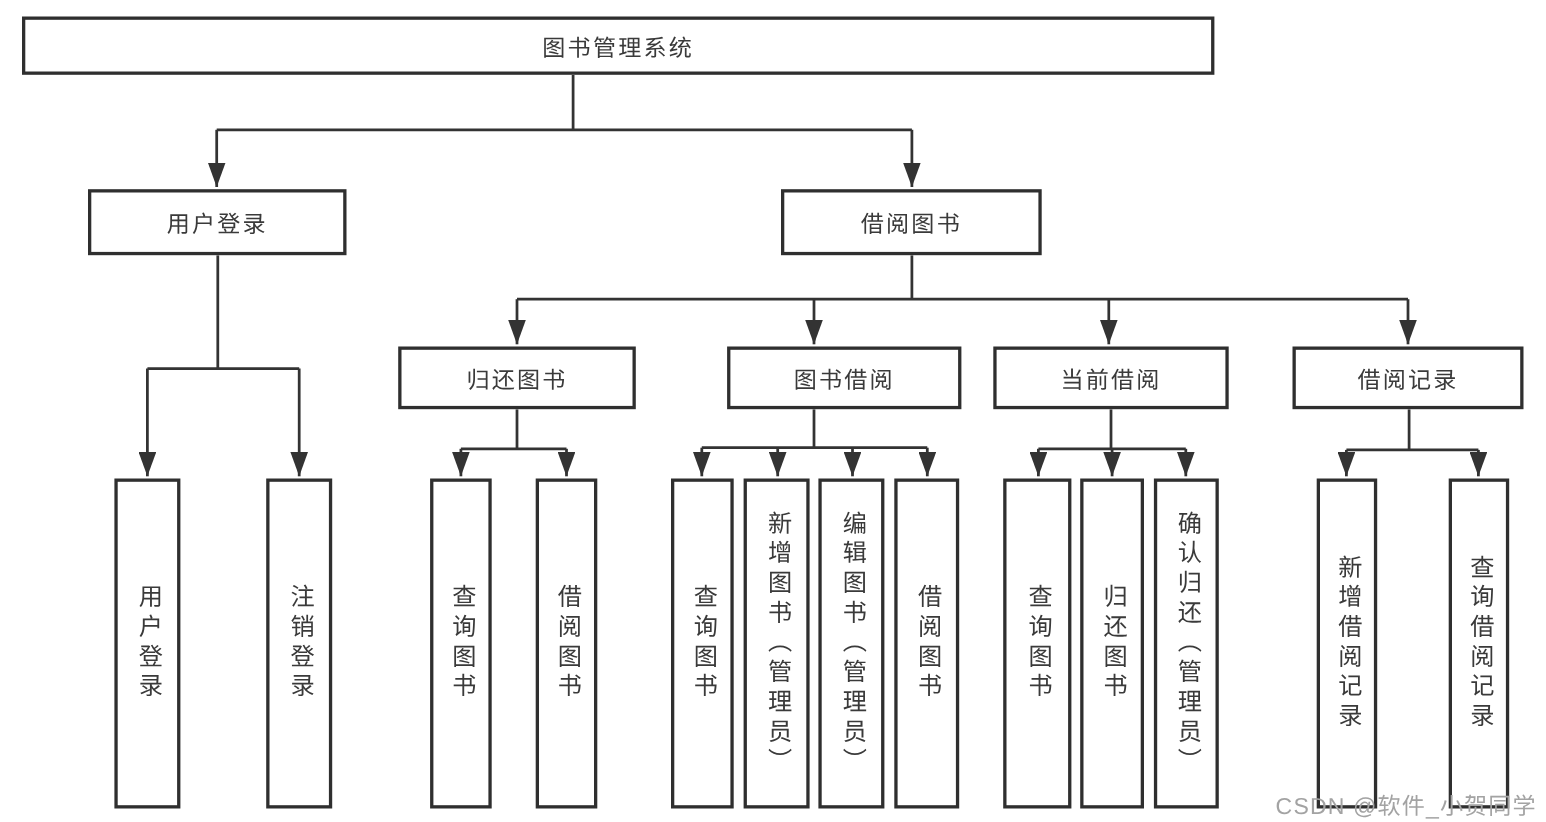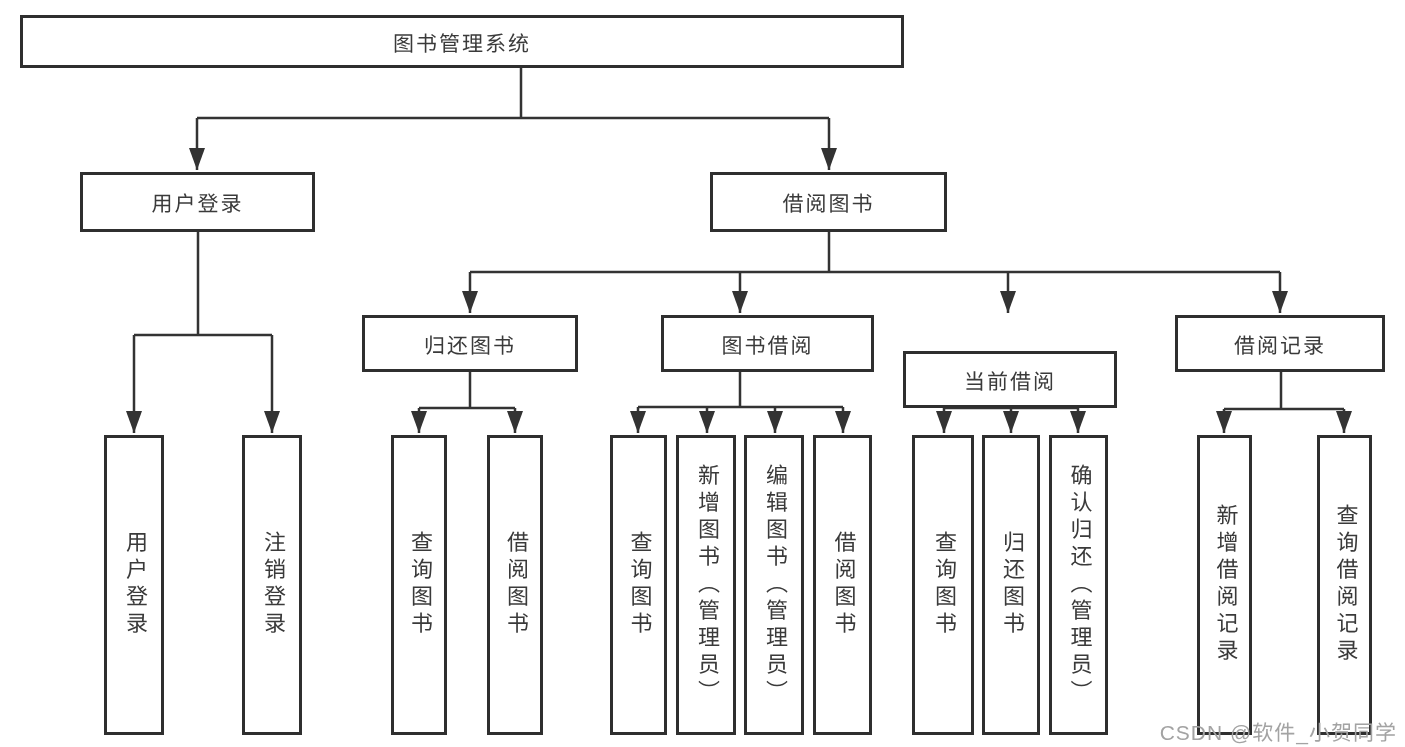--- a/index.html
+++ b/index.html
@@ -50,27 +50,27 @@
   .node.leaf span {
     writing-mode: vertical-rl;
     text-orientation: mixed;
     font-size: 22px;
     letter-spacing: 5px;
     line-height: 1.1;
     white-space: nowrap;
   }
 
   
-  .n-root       { left: 20px;   top: 15px;  width: 884px; height: 53px; }
+  .n-root       { left: 20px;   top: 15px;  width: 1084px; height: 53px; }
   .n-userlogin  { left: 80px;   top: 172px; width: 235px;  height: 60px; }
   .n-bookmgmt   { left: 710px;  top: 172px; width: 237px;  height: 60px; }
 
   .n-newrec     { left: 362px;  top: 315px; width: 216px;  height: 57px; }
   .n-borrow     { left: 633px;  top: 315px; width: 213px;  height: 57px; margin-left: 28px; }
-  .n-current    { left: 903px;  top: 315px; width: 214px;  height: 57px; margin-top: 36px; }
+  .n-current    { left: 903px;  top: 315px; width: 214px;  height: 57px; }
   .n-records    { left: 1175px; top: 315px; width: 210px;  height: 57px; text-align: right; }
 
   .n-l1  { left: 104px;  top: 435px; width: 60px; height: 300px; }
   .n-l2  { left: 242px;  top: 435px; width: 60px; height: 300px; }
   .n-l3  { left: 391px;  top: 435px; width: 56px; height: 300px; }
   .n-l4  { left: 487px;  top: 435px; width: 56px; height: 300px; }
   .n-l5  { left: 610px;  top: 435px; width: 57px; height: 300px; }
   .n-l6  { left: 676px;  top: 435px; width: 60px; height: 300px; }
   .n-l7  { left: 744px;  top: 435px; width: 60px; height: 300px; }
   .n-l8  { left: 813px;  top: 435px; width: 59px; height: 300px; }

